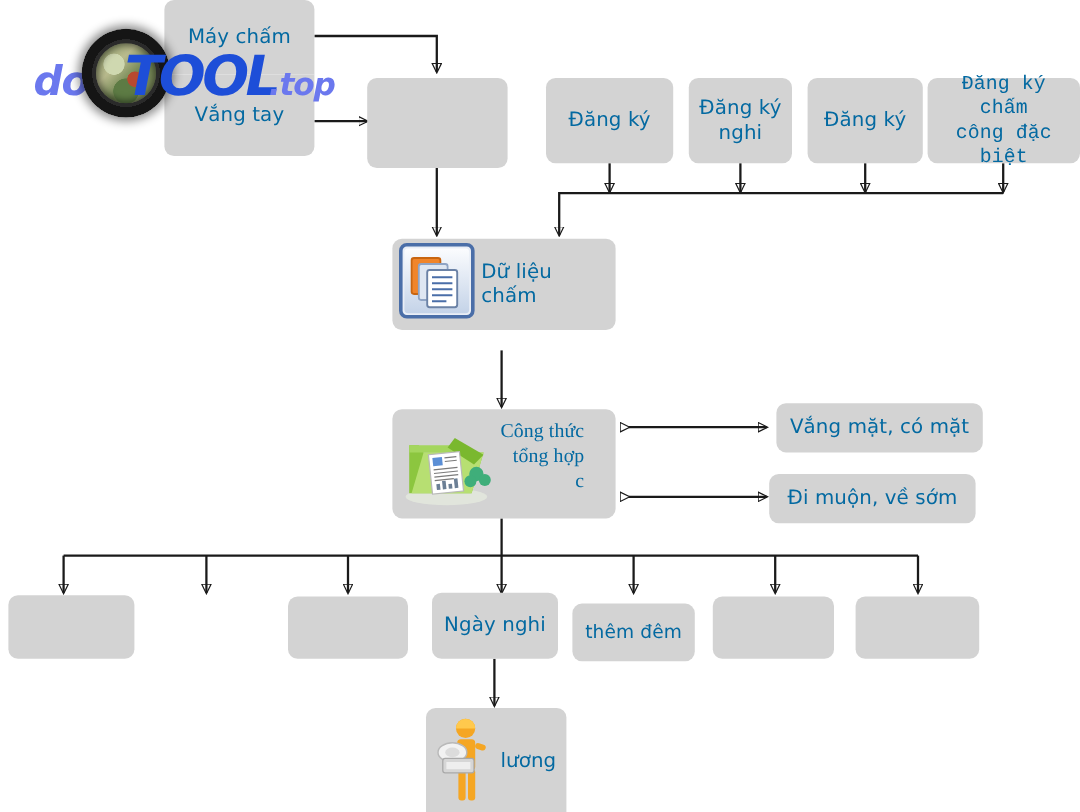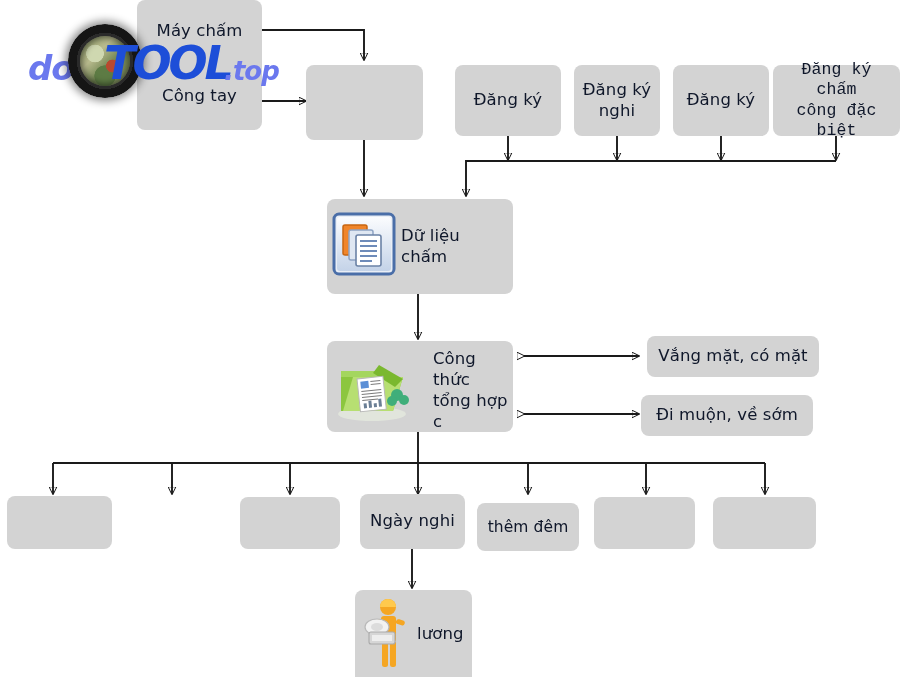--- a/index.html
+++ b/index.html
@@ -13,21 +13,21 @@
   
   .node{
     position:absolute;
     box-sizing:border-box;
     background:#d3d3d3;
     border-radius:8px;
     display:flex;
     align-items:center;
     justify-content:center;
     text-align:center;
-    color:#0f172a;
+    color:#0369a1;
     font-size:16.5px;
     line-height:1.22;
     letter-spacing:.1px;
     z-index:3;
     box-shadow:0 0 0 0 rgba(0,0,0,0);
   }
   .node.empty{color:transparent;}
   .node .lbl{padding:0 4px;white-space:pre-line;}
 
   
@@ -112,21 +112,21 @@
     <line x1="646" y1="463" x2="646" y2="494" stroke-width="1.9" marker-end="url(#ah)"></line>
     <line x1="765" y1="463" x2="765" y2="494" stroke-width="1.9" marker-end="url(#ah)"></line>
 
     <line x1="412" y1="549" x2="412" y2="588" stroke-width="1.9" marker-end="url(#ah)"></line>
   </svg>
 
   <div class="node" style="left:137px;top:0px;width:125px;height:62px;border-radius:8px 8px 0 0;">
     <span class="lbl">Máy chấm</span>
   </div>
   <div class="node" style="left:137px;top:62px;width:125px;height:68px;border-radius:0 0 8px 8px;">
-    <span class="lbl">Công tay</span>
+    <span class="lbl">Vắng tay</span>
   </div>
 
   <div class="node empty" style="left:306px;top:65px;width:117px;height:75px;">
     <span class="lbl"></span>
   </div>
 
   <div class="node" style="left:455px;top:65px;width:106px;height:71px;">
     <span class="lbl">Đăng ký</span>
   </div>
   <div class="node" style="left:574px;top:65px;width:86px;height:71px;">
@@ -134,21 +134,21 @@
 nghi</span>
   </div>
   <div class="node" style="left:673px;top:65px;width:96px;height:71px;">
     <span class="lbl">Đăng ký</span>
   </div>
   <div class="node" style="left:773px;top:65px;width:127px;height:71px;font-family:Liberation Mono, monospace;">
     <span class="lbl">Đăng ký chấm
 công đặc biệt</span>
   </div>
 
-  <div class="node withicon" style="left:327px;top:199px;width:186px;height:95px;">
+  <div class="node withicon" style="left:327px;top:199px;width:186px;height:76px;">
     <span class="icon">
       <svg width="66" height="66" viewBox="0 0 66 66">
         <rect x="3" y="3" width="60" height="60" rx="5" fill="#e9eef6" stroke="#4a6ea8" stroke-width="3"></rect>
         <rect x="6" y="6" width="54" height="54" rx="3" fill="url(#ig)"></rect>
         <defs>
           <linearGradient id="ig" x1="0" y1="0" x2="0" y2="1">
             <stop offset="0" stop-color="#fbfcfe"></stop>
               <stop offset="1" stop-color="#c4d3e8"></stop>
           </linearGradient>
         </defs>
@@ -194,21 +194,21 @@
               <rect x="19" y="22" width="3" height="8"></rect>
           </g>
         </g>
         <g fill="#3fae7a">
           <circle cx="64" cy="44" r="6"></circle>
             <circle cx="71" cy="49" r="5"></circle>
             <circle cx="59" cy="50" r="5"></circle>
         </g>
       </svg>
     </span>
-    <span class="lbl" style="position:absolute;left:102px;top:7px;text-align:left;line-height:1.28;">Công thức
+    <span class="lbl" style="position:absolute;left:86px;top:7px;text-align:right;line-height:1.28;font-family:Liberation Serif, serif;">Công thức
 tổng hợp
 c</span>
   </div>
 
   <div class="node" style="left:647px;top:336px;width:172px;height:41px;">
     <span class="lbl">Vắng mặt, có mặt</span>
   </div>
   <div class="node" style="left:641px;top:395px;width:172px;height:41px;">
     <span class="lbl">Đi muộn, về sớm</span>
   </div>

